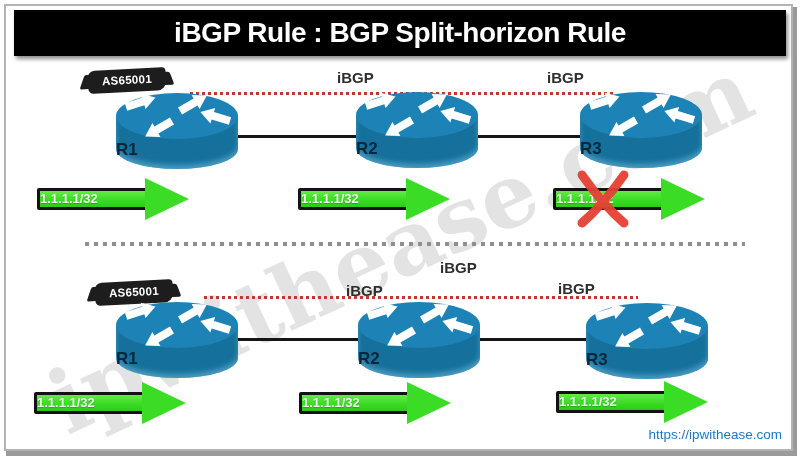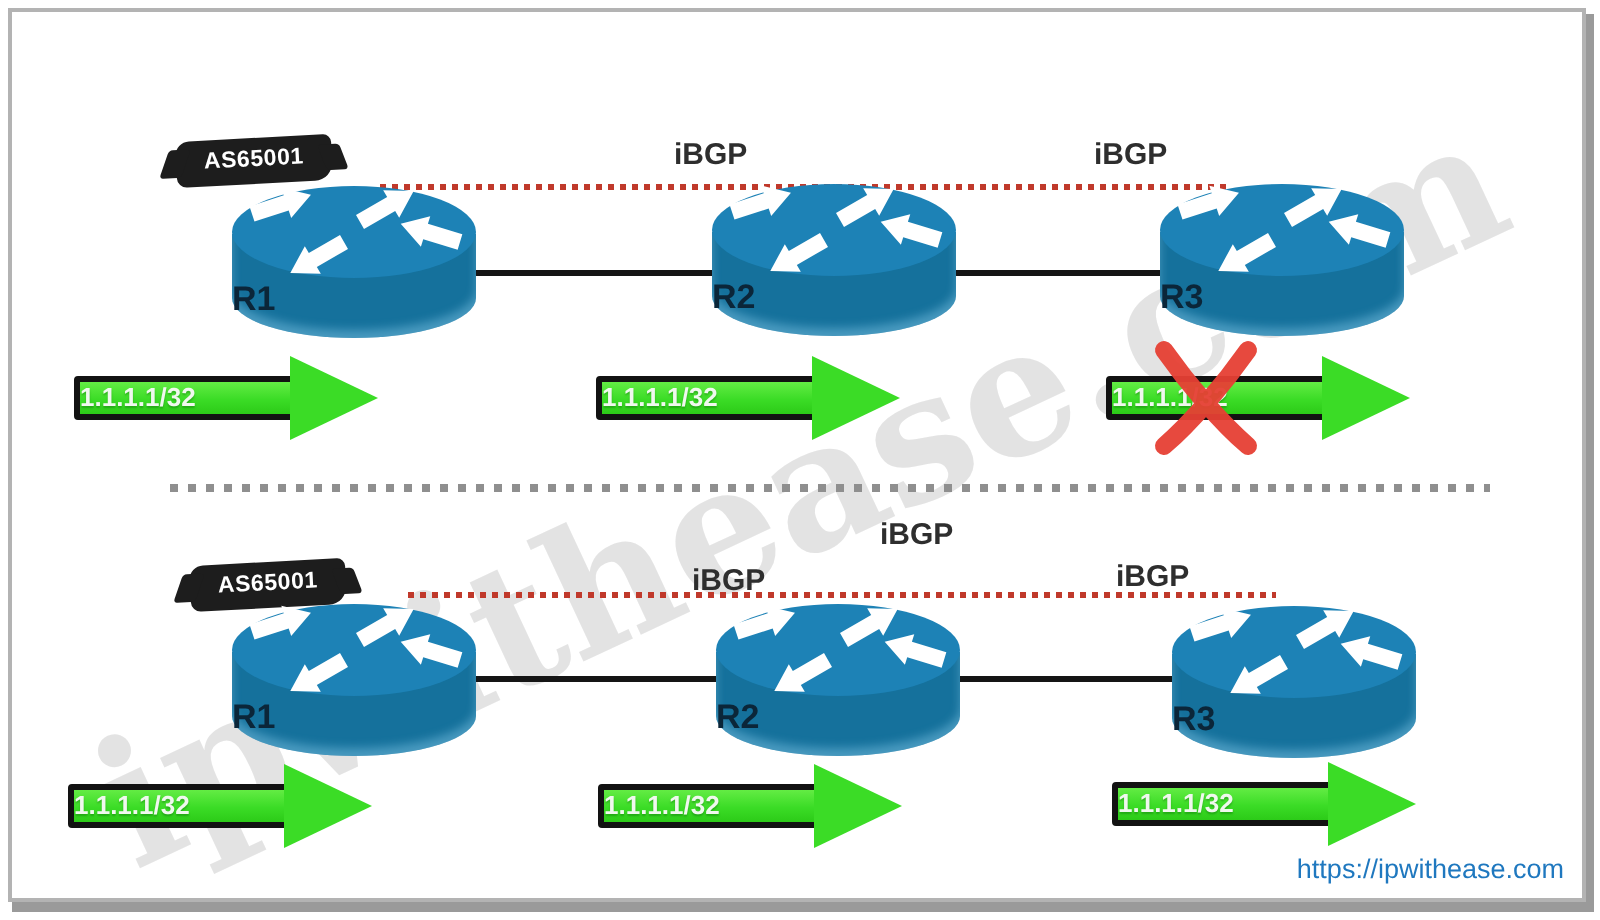--- a/index.html
+++ b/index.html
@@ -54,20 +54,21 @@
     text-decoration:none;z-index:5;}
 </style>
 </head>
 <body>
 
 <div class="stage">
   <div class="slide"></div>
 
   <div class="watermark">ipwithease.com</div>
 
+  <div class="title-banner">iBGP Rule : BGP Split-horizon Rule</div>
 
   <div class="asbadge" style="left:88px;top:69px;">AS65001</div>
 
   <div class="dot-red" style="left:190px;top:92px;width:424px;"></div>
   <div class="ibgp" style="left:289px;top:69px;">iBGP</div>
   <div class="ibgp" style="left:499px;top:69px;">iBGP</div>
 
   <div class="link" style="left:234px;top:135px;width:126px;"></div>
   <div class="link" style="left:474px;top:135px;width:110px;"></div>
 

